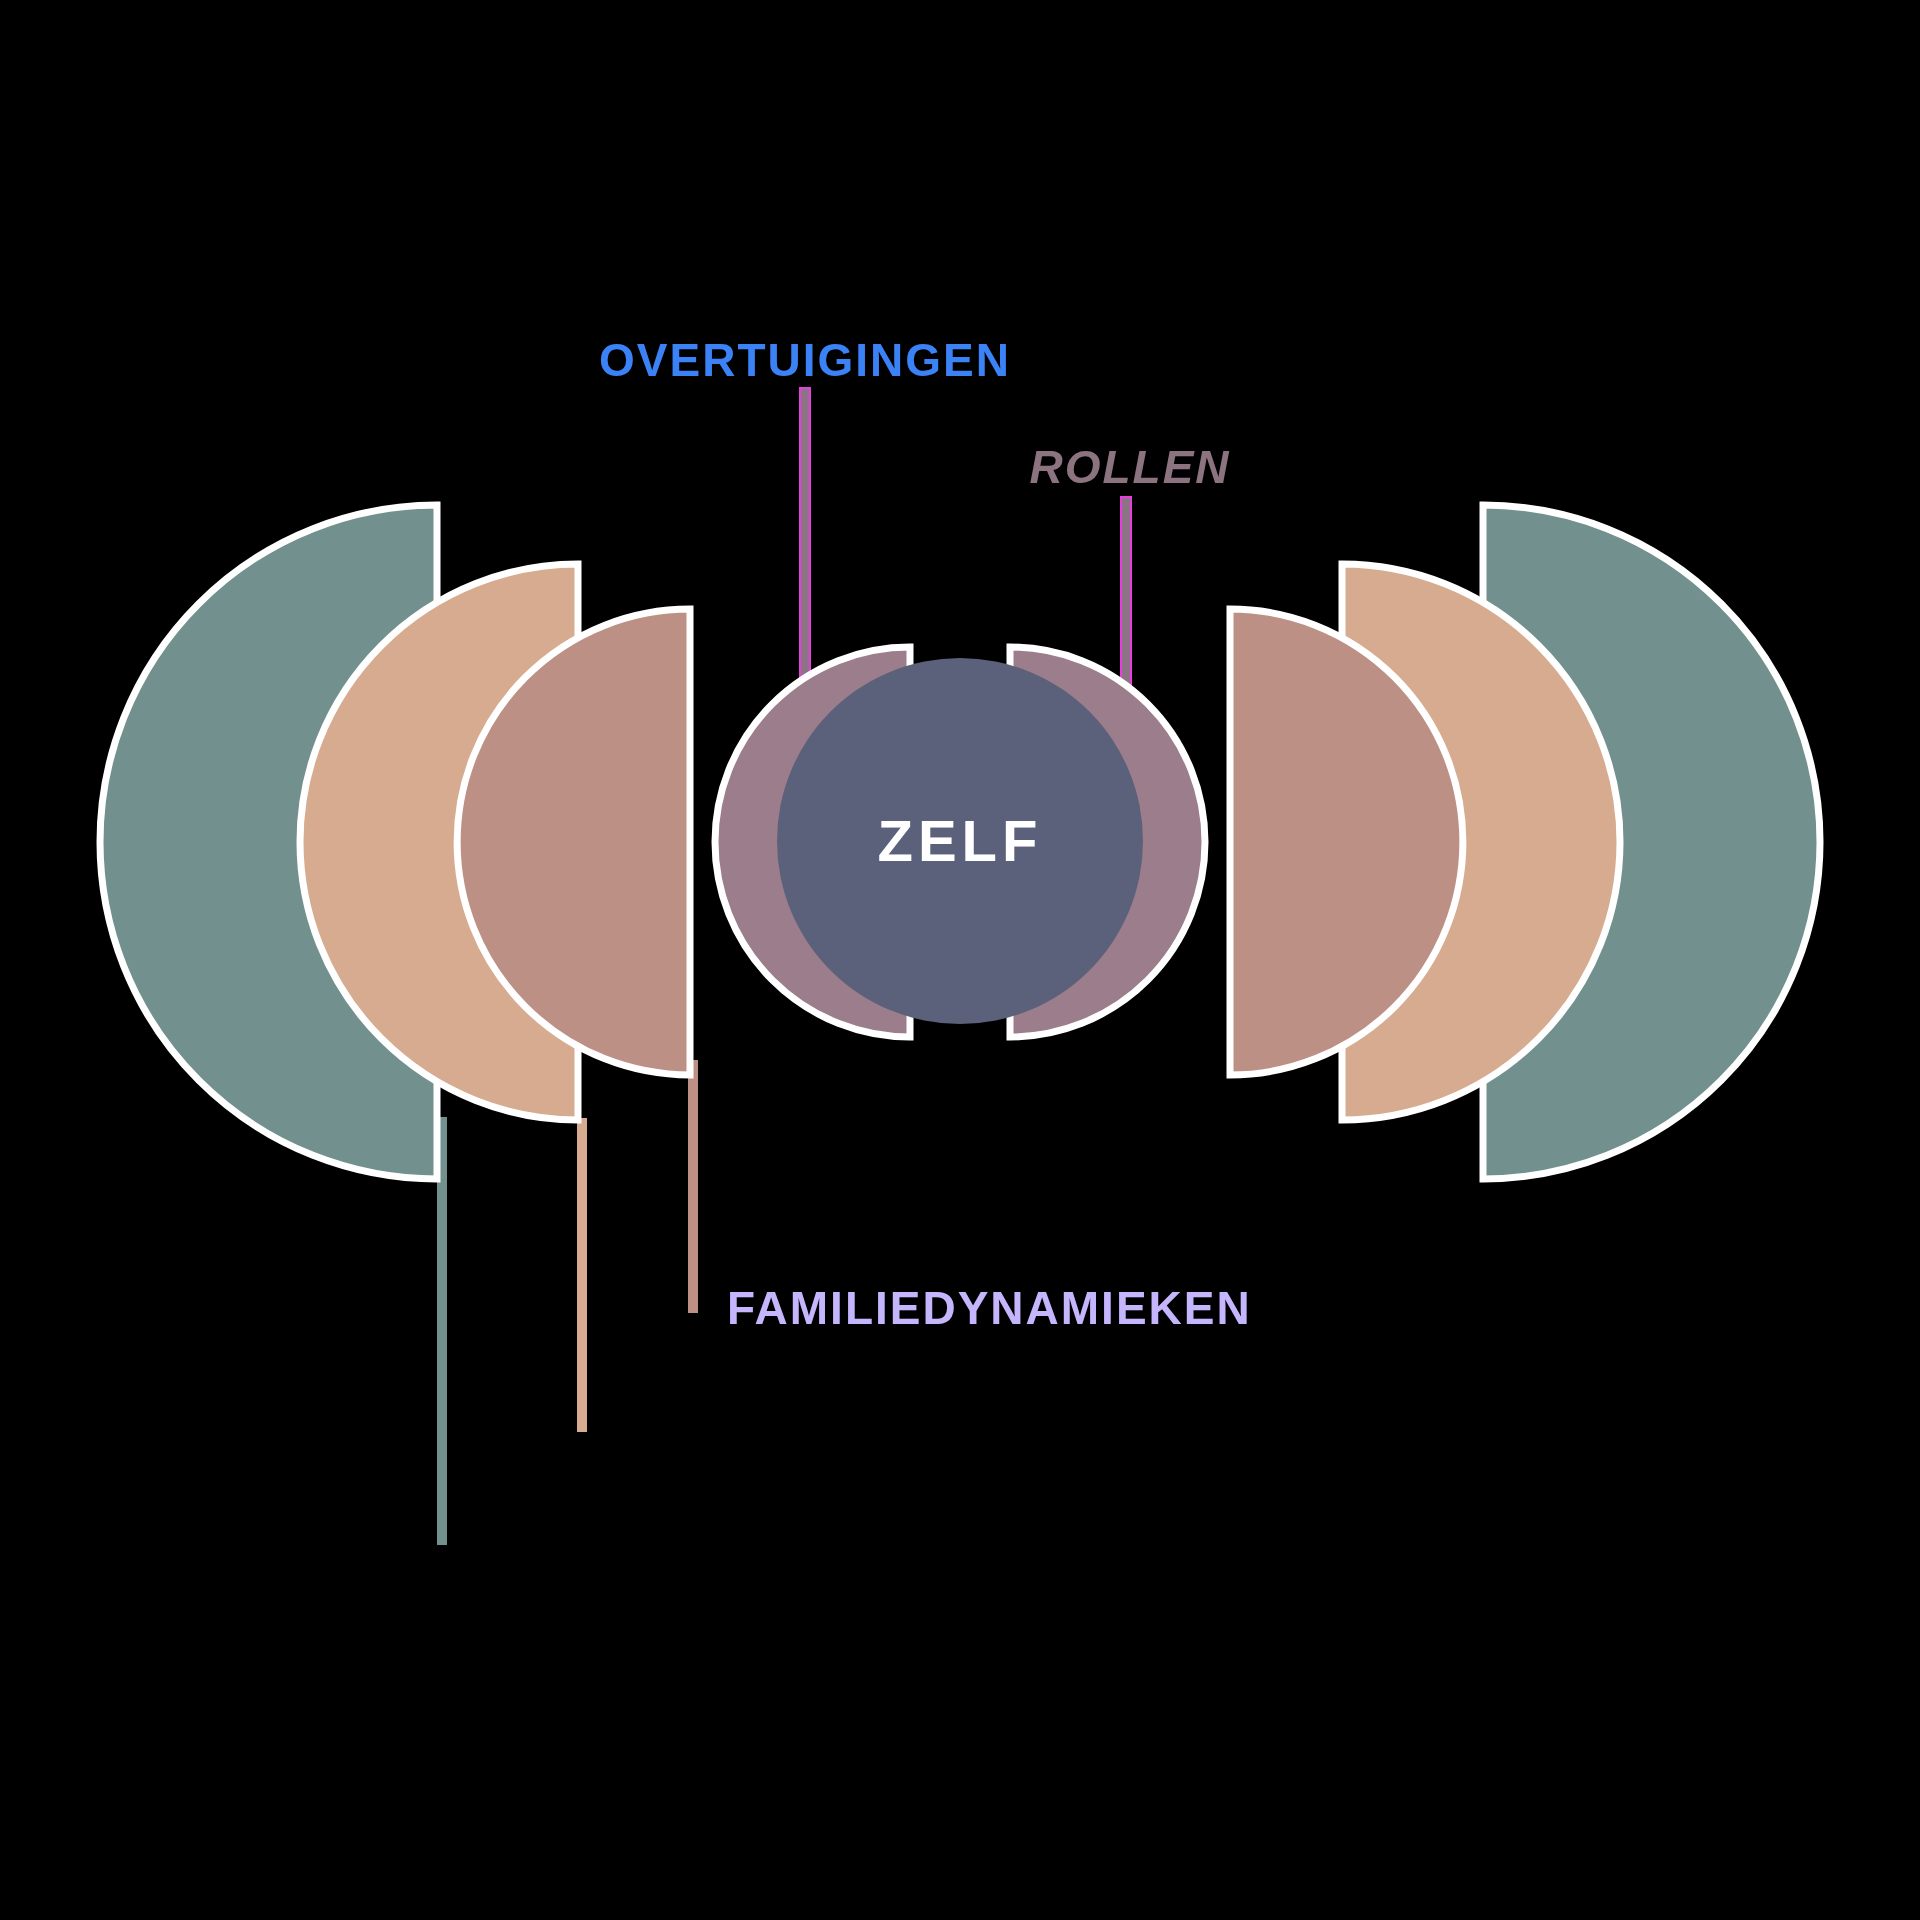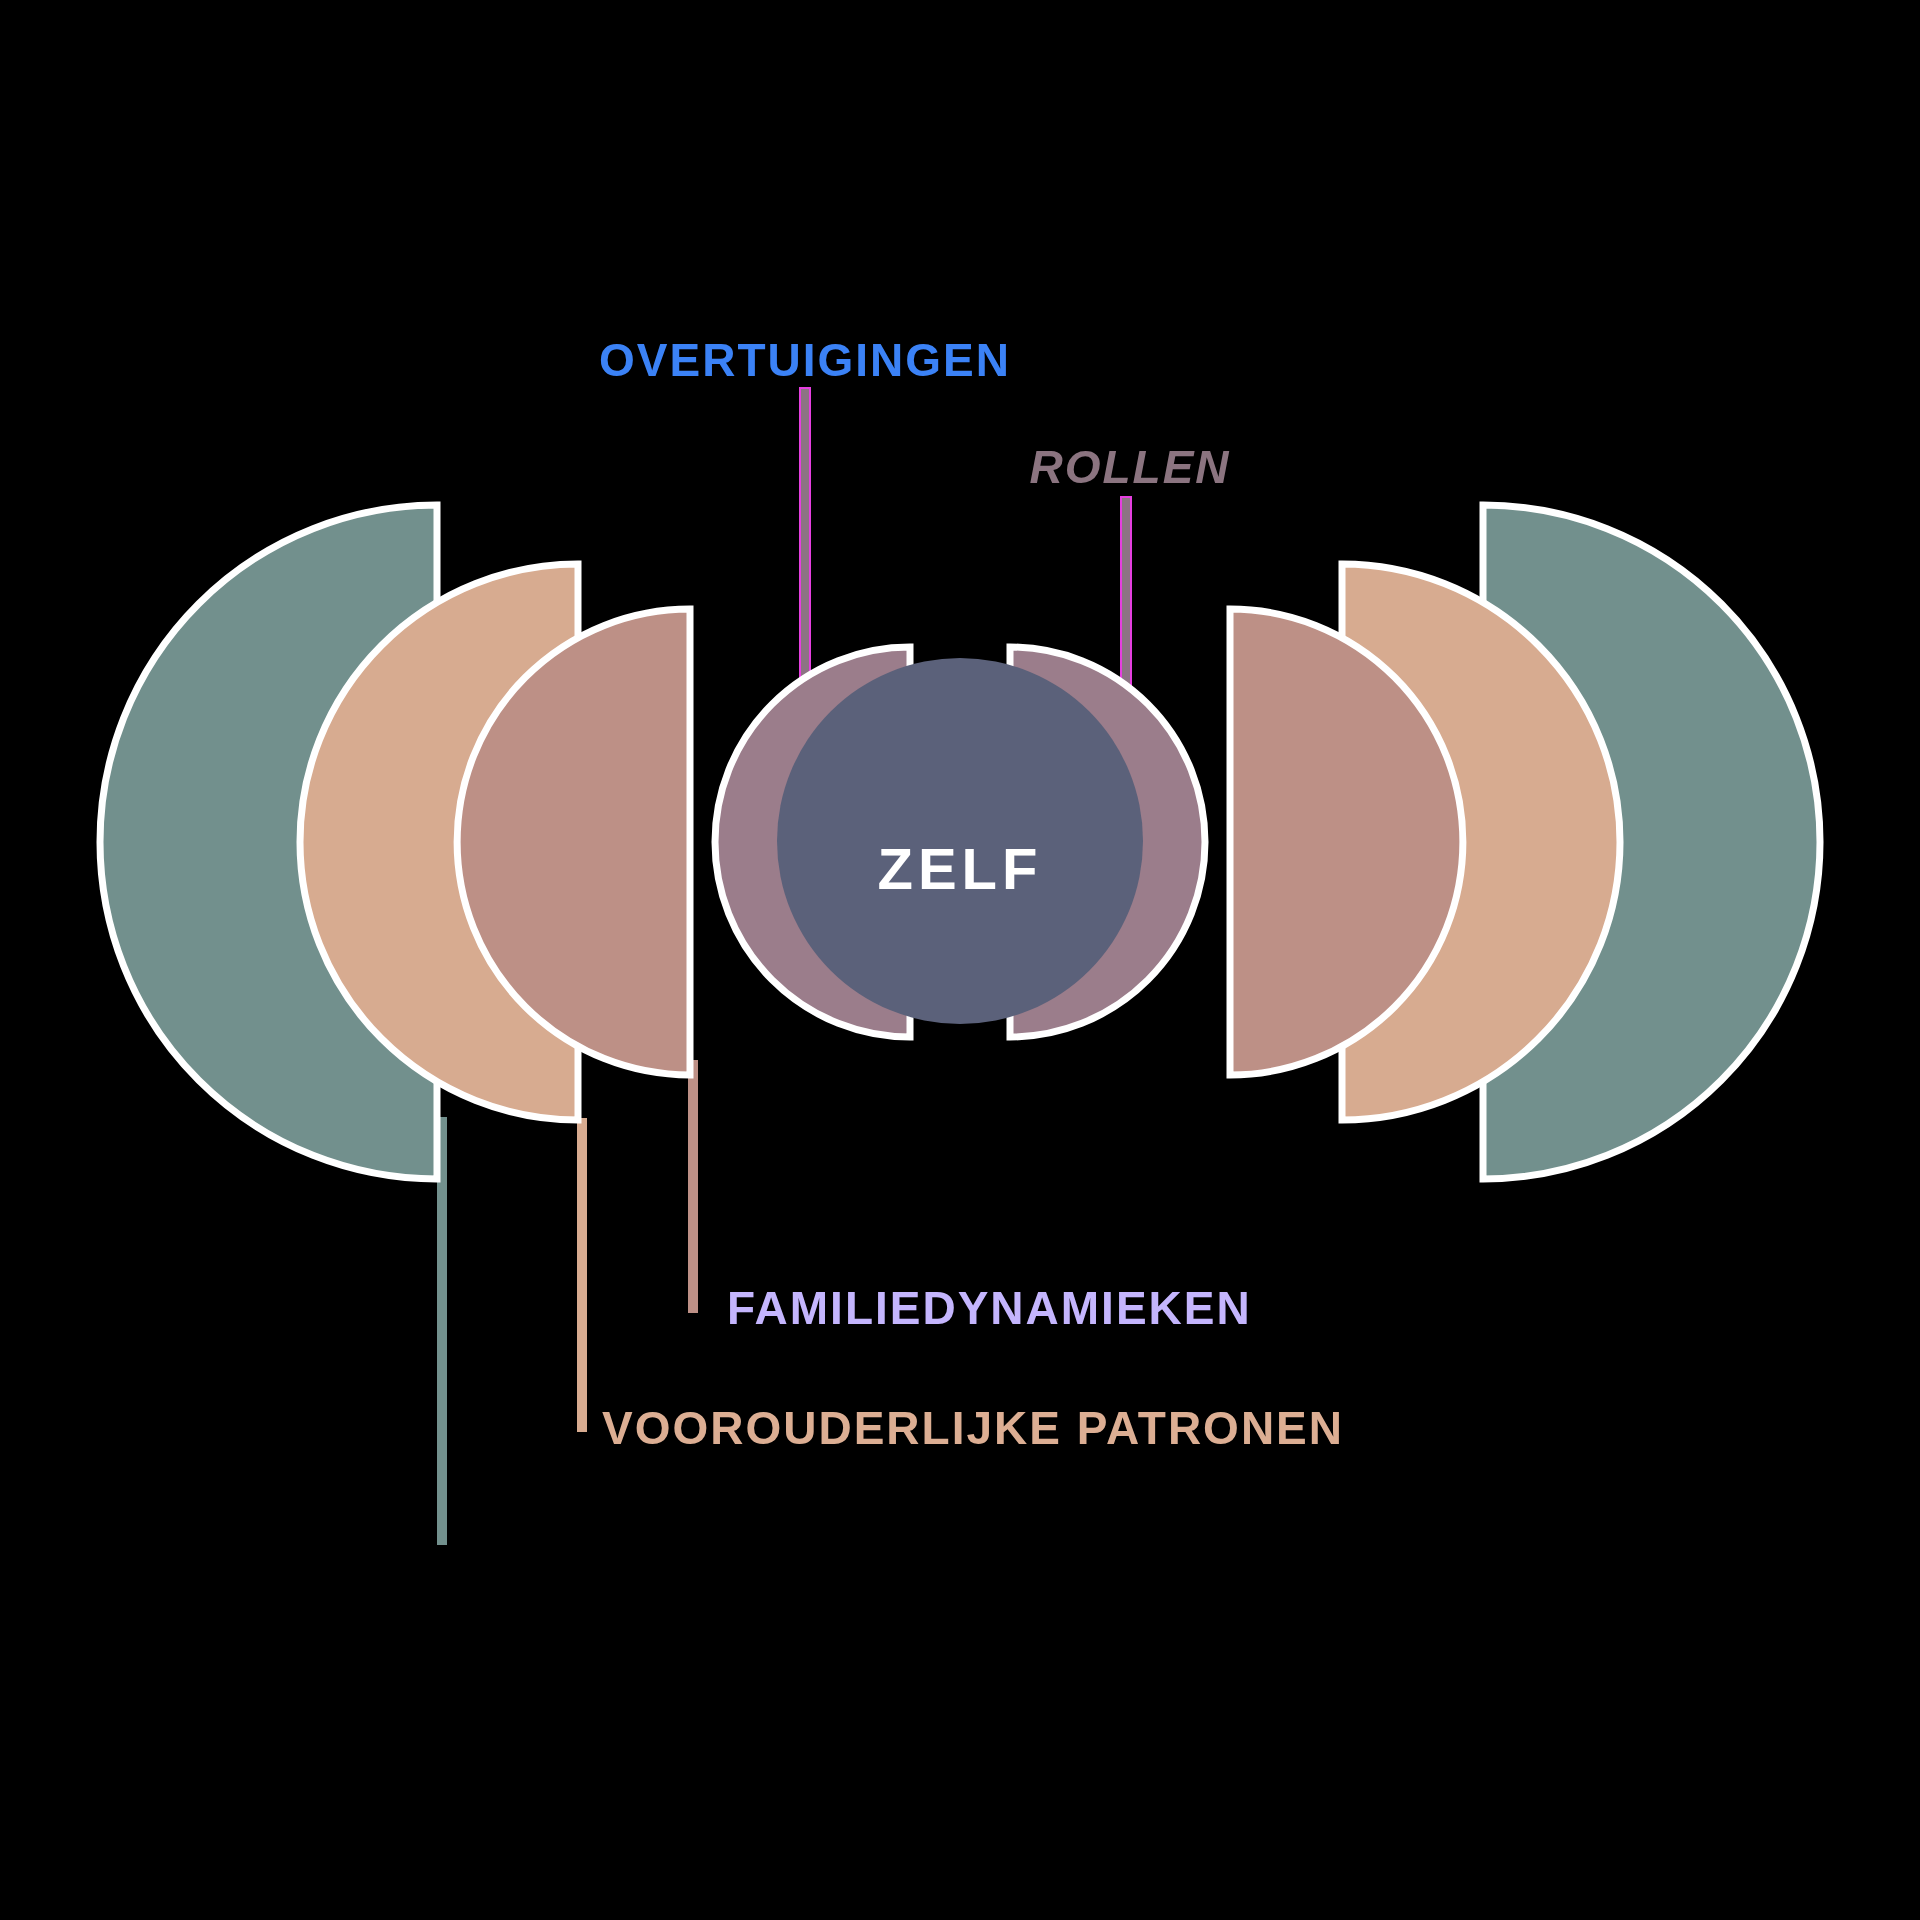--- a/index.html
+++ b/index.html
@@ -57,17 +57,16 @@
 
     <circle cx="960" cy="841" r="183" stroke="none" fill="#5b617a"></circle>
   </svg>
 
   <div class="lbl centered" style="left: 805px; top: 337px; color: #3b82f6;">OVERTUIGINGEN</div>
 
   <div class="lbl centered" style="left: 1130px; top: 444px; color: rgb(139, 116, 128); font-style: italic;">ROLLEN</div>
 
   <div class="lbl" style="left: 727px; top: 1285px; color: #c4b5fd;">FAMILIEDYNAMIEKEN</div>
 
-  <div class="lbl" style="left: 602px; top: 1405px; color: rgb(220, 174, 147);">VOOROUDERLIJKE PATRONEN</div>
 
 
-  <div class="zelf" style="left: 960px; top: 812px; color: rgb(255, 255, 255); margin-top: 28px;">ZELF</div>
+  <div class="zelf" style="left: 960px; top: 812px; color: rgb(255, 255, 255);">ZELF</div>
 </div>
 
 </body></html>

